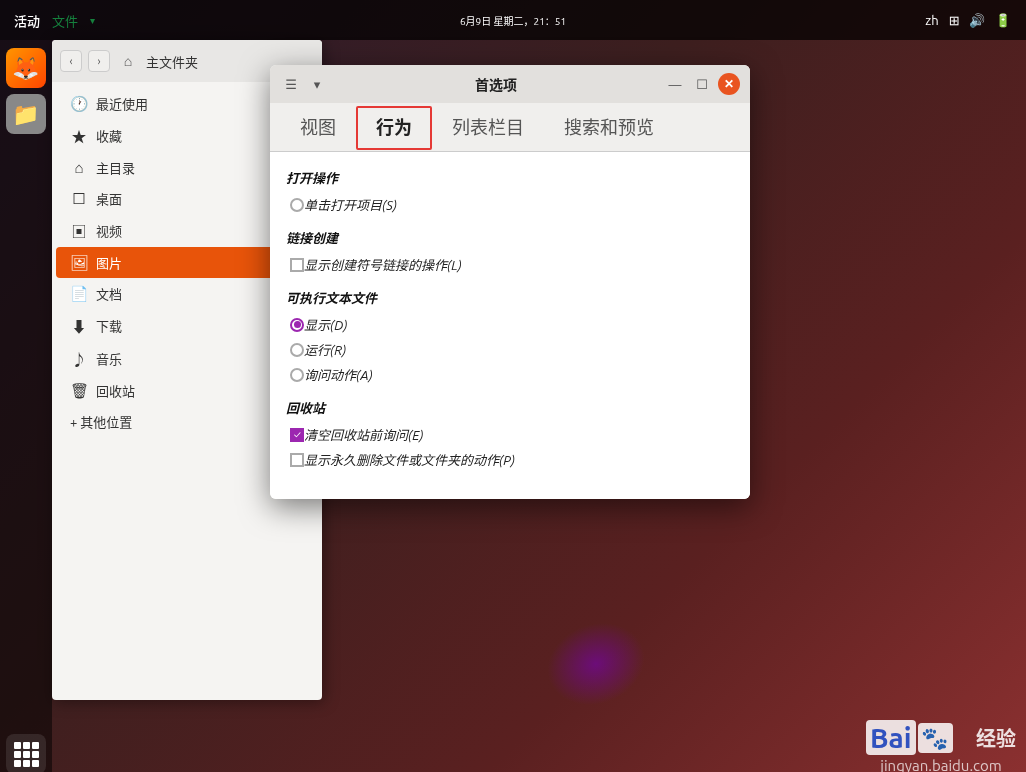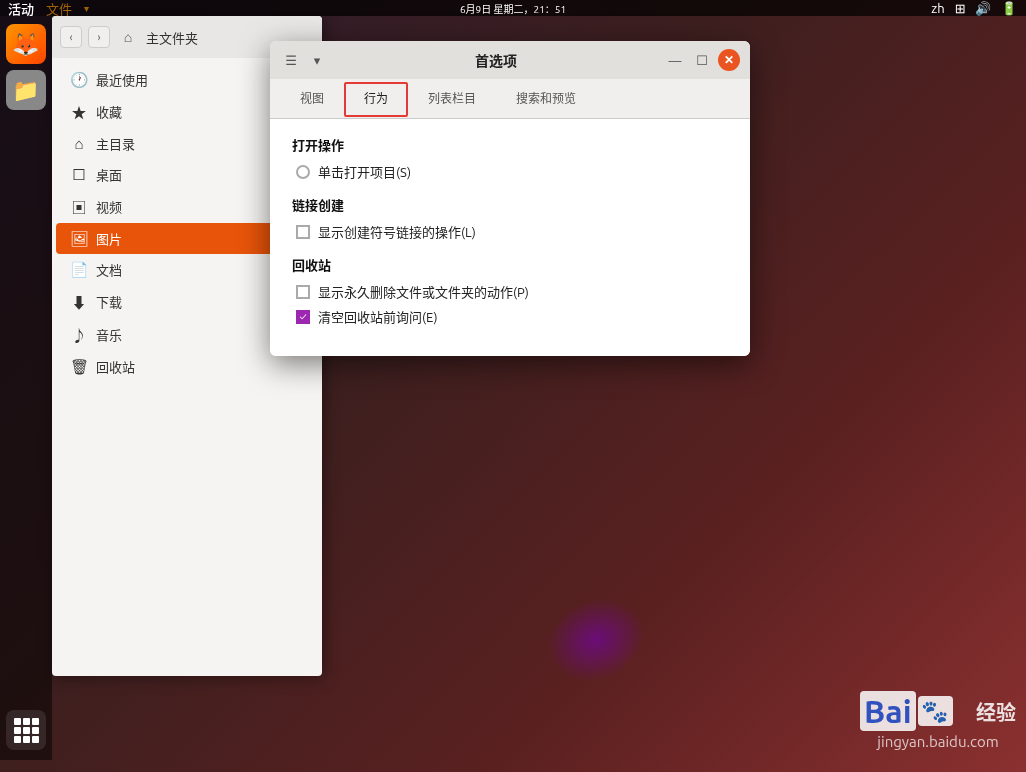--- a/index.html
+++ b/index.html
@@ -8,41 +8,41 @@
       height: 772px;
       overflow: hidden;
       font-family: 'Ubuntu', 'Noto Sans CJK SC', 'WenQuanYi Micro Hei', sans-serif;
       background: linear-gradient(135deg, #2d1b2e 0%, #3d1f1f 40%, #5a2020 70%, #8b3030 100%);
       position: relative;
     }
 
     
     .topbar {
       width: 100%;
-      height: 16px;
+      height: 40px;
       background: rgba(0,0,0,0.7);
       display: flex;
       align-items: center;
       justify-content: space-between;
-      padding: 0 8px;
+      padding: 0 14px;
       position: relative;
       z-index: 100;
     }
     .topbar-left {
       display: flex;
       align-items: center;
       gap: 12px;
     }
     .topbar-activities {
       color: #fff;
       font-size: 13px;
       font-weight: 500;
     }
     .topbar-files {
-      color: #a16207;
+      color: #15803d;
       font-size: 13px;
       display: flex;
       align-items: center;
       gap: 12px;
     }
     .topbar-center {
       position: absolute;
       left: 50%;
       transform: translateX(-50%);
       color: #fff;
@@ -256,29 +256,29 @@
 
     
     .dialog-tabs {
       display: flex;
       border-bottom: 1px solid #ccc;
       background: #f0efed;
       padding: 0 10px;
     }
     .dialog-tab {
       padding: 10px 20px;
-      font-size: 12px;
+      font-size: 18px;
       color: #555;
       cursor: pointer;
       border-bottom: 2px solid transparent;
       position: relative;
     }
     .dialog-tab.active {
       color: #222;
-      font-weight: 400;
+      font-weight: 700;
       border-bottom: 2px solid transparent;
     }
     .dialog-tab.active::after {
       content: '';
       position: absolute;
       bottom: -1px;
       left: 0;
       right: 0;
       height: 2px;
       background: transparent;
@@ -289,42 +289,43 @@
       top: 3px;
       left: 0;
       right: 0;
       bottom: -1px;
       pointer-events: none;
       border-radius: 2px;
     }
 
     
     .dialog-content {
-      padding: 16px 22px;
+      padding: 16px 16px;
       background: #fff;
+      font-style: italic;
     }
     .section-title {
       font-size: 13px;
       font-weight: 700;
       color: #111;
       margin-bottom: 8px;
     }
     .section {
       margin-bottom: 14px;
     }
     .radio-group, .checkbox-group {
       display: flex;
       flex-direction: column;
       gap: 6px;
       margin-left: 4px;
     }
     .radio-item, .checkbox-item {
       display: flex;
       align-items: center;
-      gap: 8px;
+      gap: 0;
       font-size: 13px;
       color: #222;
     }
     .radio-circle {
       width: 14px;
       height: 14px;
       border-radius: 50%;
       border: 2px solid #aaa;
       display: flex;
       align-items: center;
@@ -481,20 +482,23 @@
       <div class="sidebar-item">
         <span class="si-icon">♪</span>
         <span>音乐</span>
       </div>
 
       <div class="sidebar-item">
         <span class="si-icon">🗑</span>
         <span>回收站</span>
       </div>
 
+      <div class="sidebar-item">
+        <span>+ 其他位置</span>
+      </div>
     </div>
   </div>
 
   <div class="dialog">
 
     <div class="dialog-titlebar">
       <div class="dialog-titlebar-left">
         <div class="dialog-btn-plain">☰</div>
         <div class="dialog-btn-plain">▾</div>
       </div>
@@ -537,41 +541,58 @@
       <div class="section">
         <div class="section-title">链接创建</div>
         <div class="checkbox-group">
           <div class="checkbox-item">
             <div class="checkbox-sq"></div>
             <span>显示创建符号链接的操作(L)</span>
           </div>
         </div>
       </div>
 
+      <div class="section">
+        <div class="section-title">可执行文本文件</div>
+        <div class="radio-group">
+          <div class="radio-item">
+            <div class="radio-circle checked"></div>
+            <span>显示(D)</span>
+          </div>
+          <div class="radio-item">
+            <div class="radio-circle"></div>
+            <span>运行(R)</span>
+          </div>
+          <div class="radio-item">
+            <div class="radio-circle"></div>
+            <span>询问动作(A)</span>
+          </div>
+        </div>
+      </div>
 
       <div class="section">
         <div class="section-title">回收站</div>
         <div class="checkbox-group">
           <div class="checkbox-item">
+            <div class="checkbox-sq checked"></div>
+            <span>清空回收站前询问(E)</span>
+          </div>
+          <div class="checkbox-item">
             <div class="checkbox-sq"></div>
             <span>显示永久删除文件或文件夹的动作(P)</span>
           </div>
-          <div class="checkbox-item">
-            <div class="checkbox-sq checked"></div>
-            <span>清空回收站前询问(E)</span>
-          </div>
         </div>
       </div>
     </div>
   </div>
 
   <div class="blob"></div>
 
   <div class="baidu-watermark">
     <div style="display:flex;align-items:center;gap:2px;">
-      <span style="font-size:32px;font-weight:bold;color:#2459d9;background:#fff;padding:2px 4px;border-radius:4px;">Bai</span>
+      <span style="font-size:28px;font-weight:bold;color:#2459d9;background:#fff;padding:2px 4px;border-radius:4px;">Bai</span>
       <span style="font-size:22px;background:#fff;padding:2px 4px;border-radius:4px;color:#e95420;">🐾</span>
       <span style="font-size:20px;font-weight:bold;color:#fff;margin-left:21px;">经验</span>
     </div>
     <div style="font-size:15px;color:rgba(255,255,255,0.85);margin-top:2px;">jingyan.baidu.com</div>
   </div>
 
 </div>
 
 </body></html>

